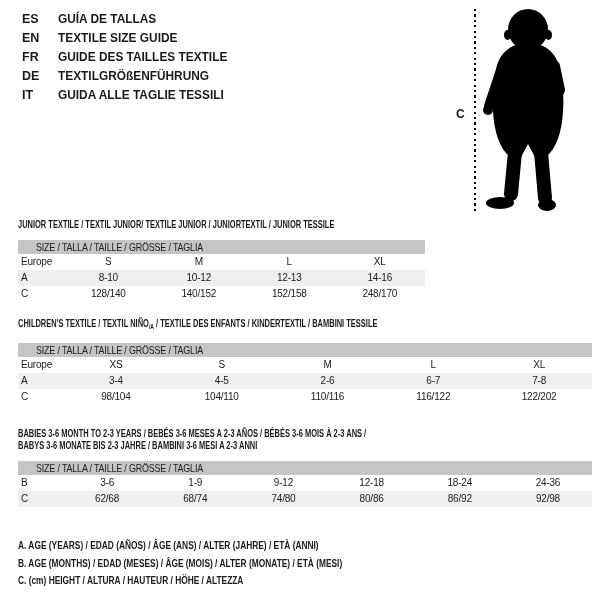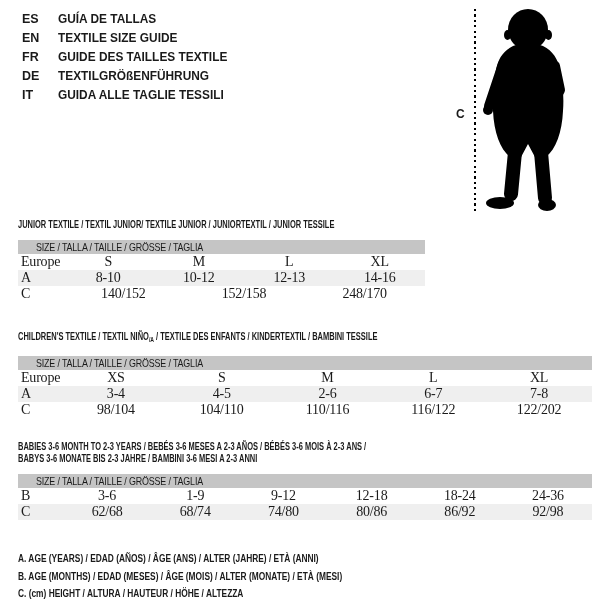--- a/index.html
+++ b/index.html
@@ -15,32 +15,32 @@
   .lang-title{white-space:nowrap;transform:scaleX(0.95);transform-origin:0 50%;}
 
   
   .height-line{position:absolute;left:474px;top:9px;width:2px;height:202px;
     background:repeating-linear-gradient(to bottom,var(--ink) 0 2.2px,transparent 2.2px 5.4px);}
   .figure-label{position:absolute;left:456px;top:107px;font-weight:bold;font-size:12px;}
   .baby-svg{position:absolute;left:481px;top:6px;}
 
   
   .content{position:absolute;left:18px;top:218px;width:574px;}
-  .table-block{margin-bottom:28px;}
+  .table-block{margin-bottom:15px;}
   .table-block:nth-of-type(2){margin-bottom:22px;}
   .table-block:nth-of-type(3){margin-bottom:30px;}
   .table-title{font-size:11px;font-weight:bold;line-height:12px;white-space:nowrap;
     transform:scaleX(0.68);transform-origin:0 0;}
   .table-title sub{font-size:7.5px;vertical-align:-2px;}
   .size-table{margin-top:10px;width:574px;}
   .table-block:first-of-type .size-table{width:407px;}
   .size-bar{height:14px;background:var(--bar);line-height:14px;font-size:10.5px;padding-left:18px;}
   .size-bar span{display:inline-block;white-space:nowrap;letter-spacing:-0.2px;
     transform:scaleX(0.85);transform-origin:0 50%;}
-  .trow{display:flex;height:16px;line-height:16px;font-size:14px;font-family:Liberation Serif, serif;}
+  .trow{display:flex;height:16px;line-height:16px;font-size:10px;}
   .trow.shaded{background:var(--shade);}
   .trow .rlabel{flex:0 0 42px;padding-left:3px;letter-spacing:-0.2px;}
   .trow .cell{flex:1;text-align:center;letter-spacing:-0.2px;}
 
   
   .legend{margin-top:0;}
   .legend-line{font-weight:bold;font-size:11px;line-height:17.5px;white-space:nowrap;
     transform:scaleX(0.76);transform-origin:0 50%;}
 </style>
 </head>
@@ -115,20 +115,21 @@
           </div>
           <div class="trow shaded">
             <div class="rlabel">A</div>
             <div class="cell">8-10</div>
             <div class="cell">10-12</div>
             <div class="cell">12-13</div>
             <div class="cell">14-16</div>
           </div>
           <div class="trow">
             <div class="rlabel">C</div>
+            <div class="cell">128/140</div>
             <div class="cell">140/152</div>
             <div class="cell">152/158</div>
             <div class="cell">248/170</div>
           </div>
         </div>
   </div>
 
   <div class="table-block">
     <div class="table-title">CHILDREN'S TEXTILE / TEXTIL NIÑO<sub>/A</sub> / TEXTILE DES ENFANTS / KINDERTEXTIL / BAMBINI TESSILE</div>
     <div class="size-table">

